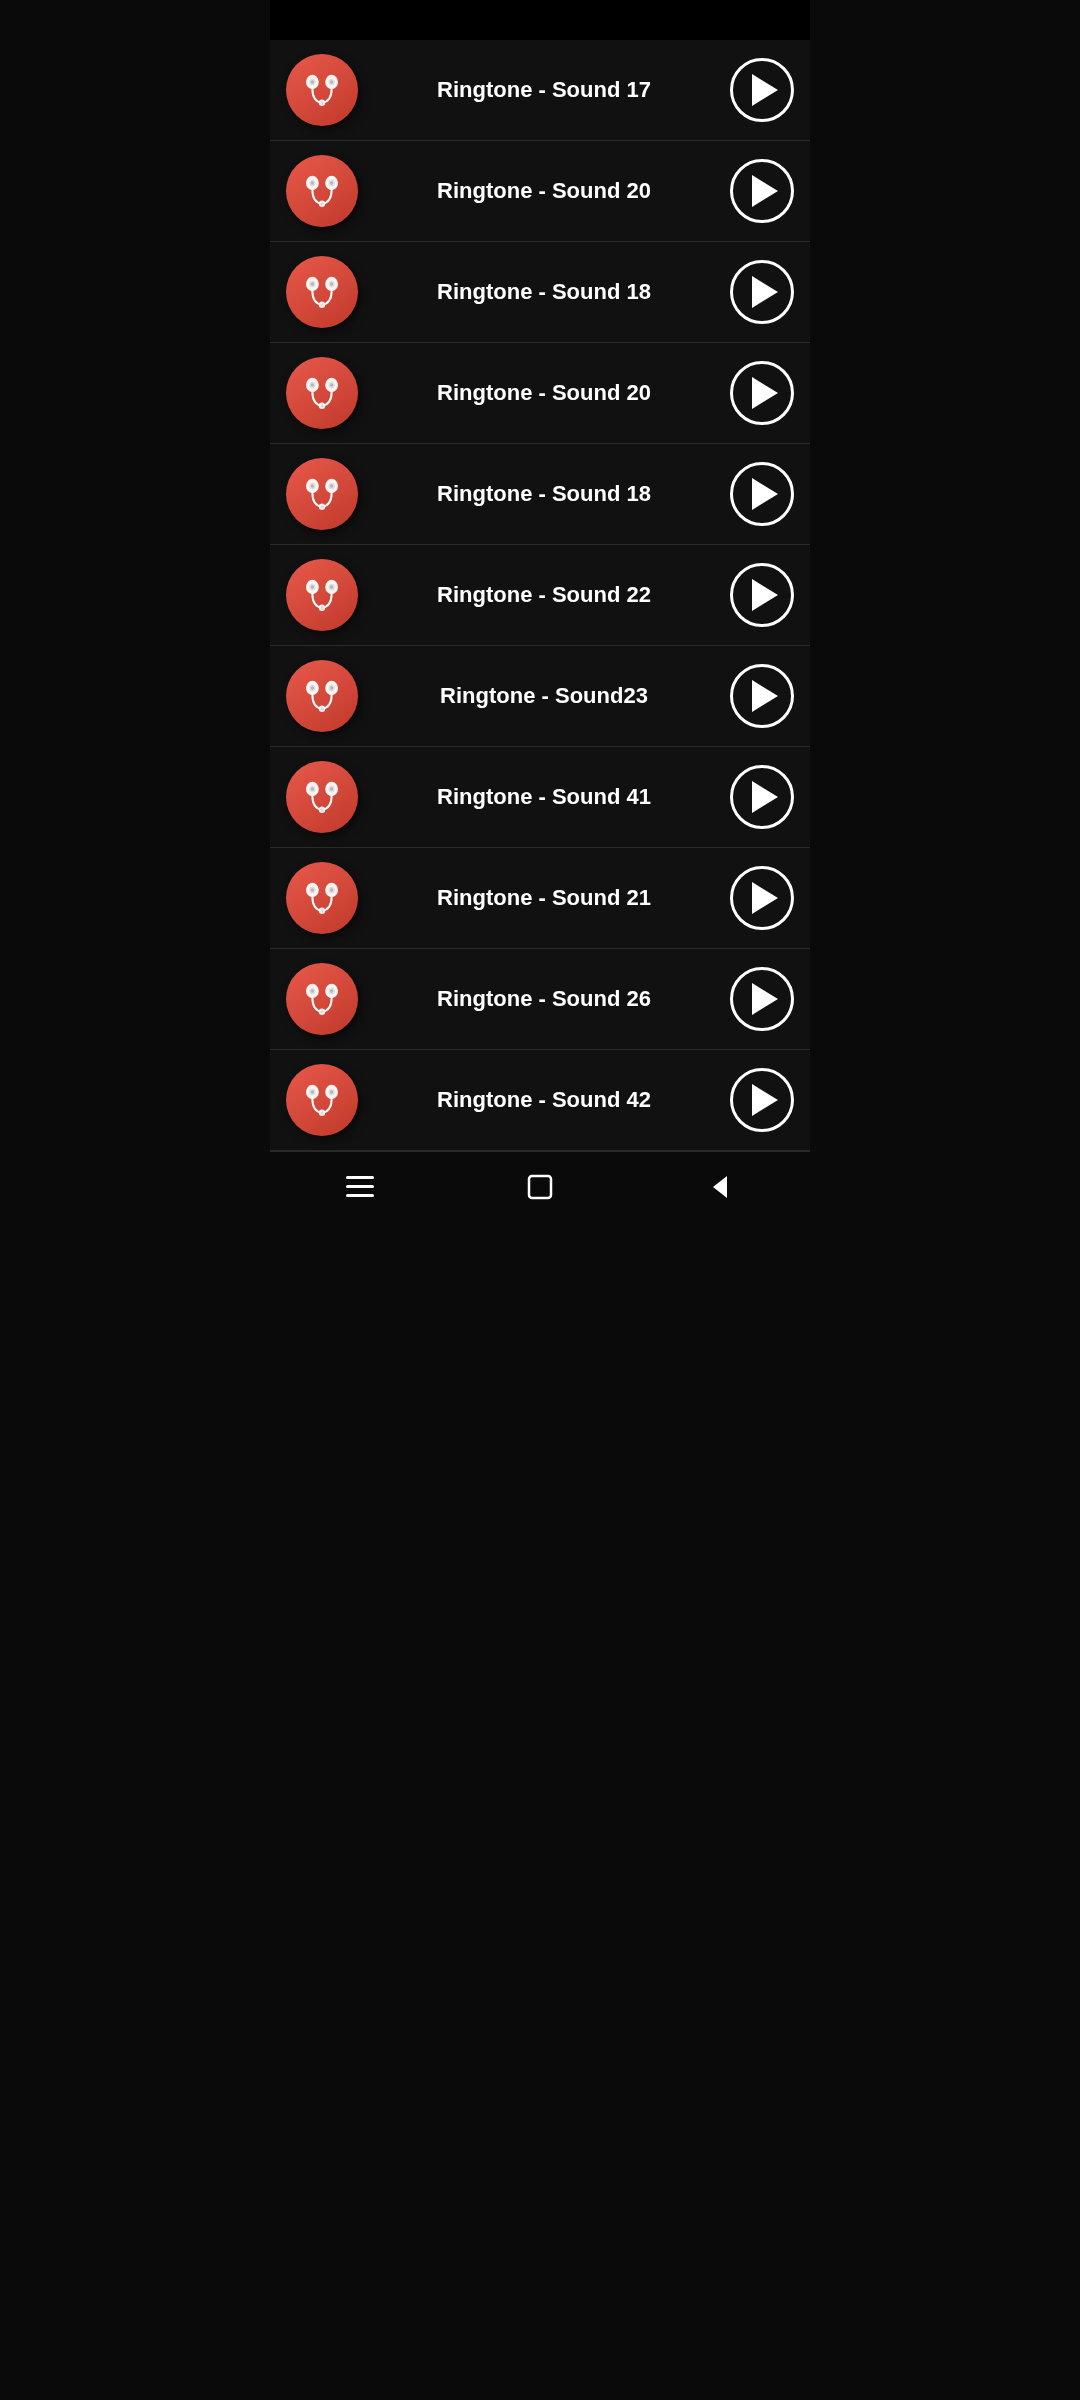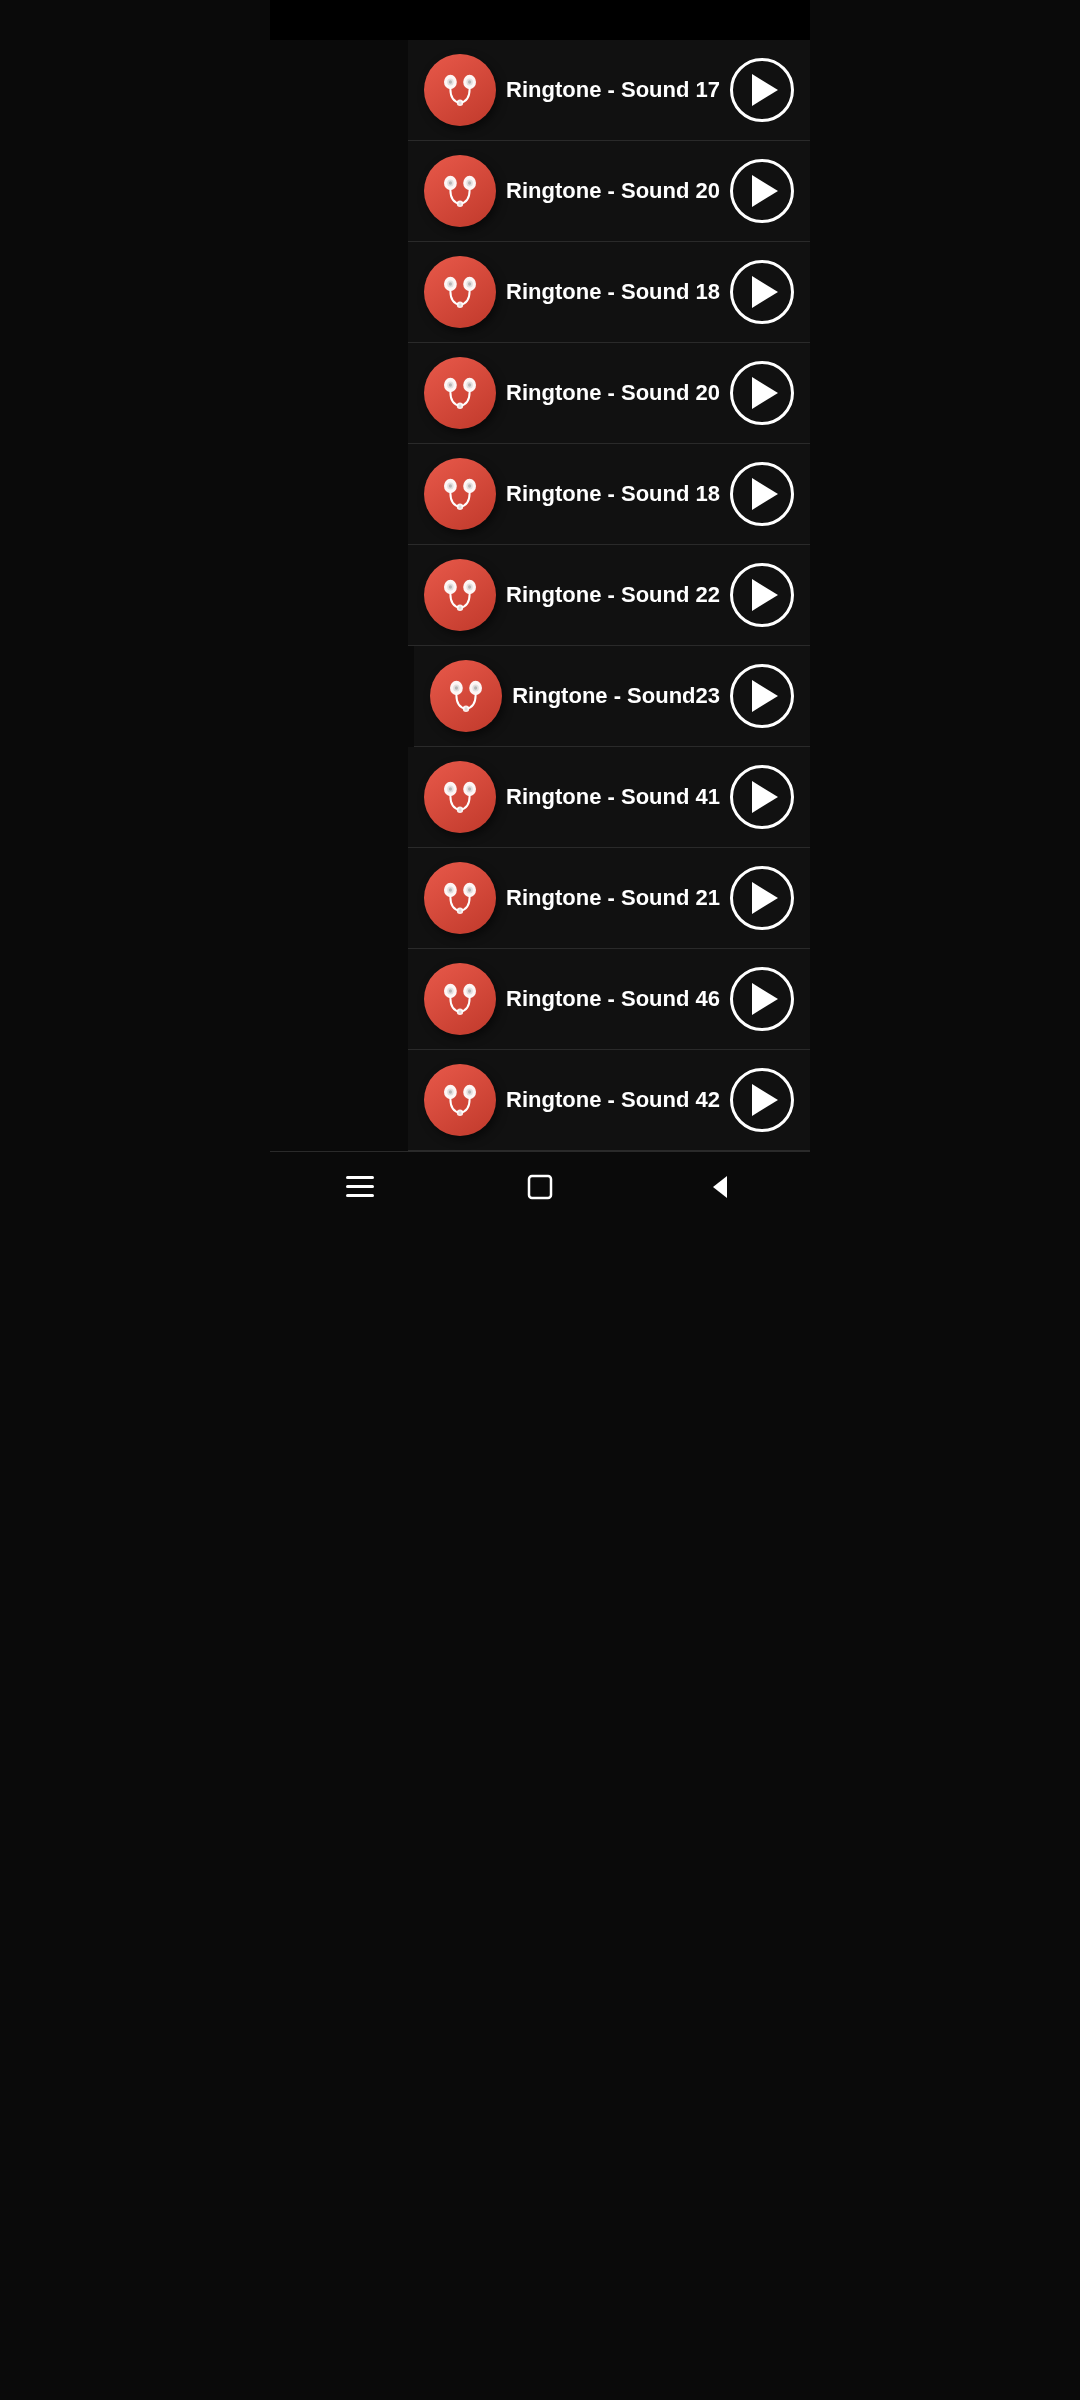--- a/index.html
+++ b/index.html
@@ -20,21 +20,20 @@
     }
 
     .status-bar {
       height: 40px;
       background: #000;
     }
 
     .ringtone-list {
       display: flex;
       flex-direction: column;
-      align-items: flex-end;
     }
 
     .ringtone-item {
       display: flex;
       align-items: center;
       padding: 14px 16px;
       border-bottom: 1px solid #2a2a2a;
       background-color: #111111;
       cursor: pointer;
     }
@@ -331,21 +330,21 @@
           <ellipse cx="42" cy="20" rx="8" ry="9" fill="white" opacity="0.95"></ellipse>
           <ellipse cx="42" cy="20" rx="4" ry="4.5" fill="#d0d0d0" opacity="0.6"></ellipse>
           <ellipse cx="42" cy="20" rx="2" ry="2.2" fill="#aaaaaa" opacity="0.8"></ellipse>
 
           <path d="M18 29 Q18 44 30 46 Q42 44 42 29" stroke="white" stroke-width="2.5" fill="none" stroke-linecap="round"></path>
 
           <circle cx="30" cy="46" r="4" fill="white" opacity="0.9"></circle>
           <circle cx="30" cy="46" r="2" fill="#cccccc" opacity="0.7"></circle>
         </svg>
       </div>
-      <span class="ringtone-name">Ringtone - Sound 46</span>
+      <span class="ringtone-name">Ringtone - Sound 26</span>
       <div class="play-button">
         <div class="play-triangle"></div>
       </div>
     </div>
     <div class="ringtone-item">
       <div class="earphone-icon">
         <svg class="earphone-svg" viewBox="0 0 60 60" fill="none" xmlns="http://www.w3.org/2000/svg">
 
           <ellipse cx="18" cy="20" rx="8" ry="9" fill="white" opacity="0.95"></ellipse>
           <ellipse cx="18" cy="20" rx="4" ry="4.5" fill="#d0d0d0" opacity="0.6"></ellipse>

